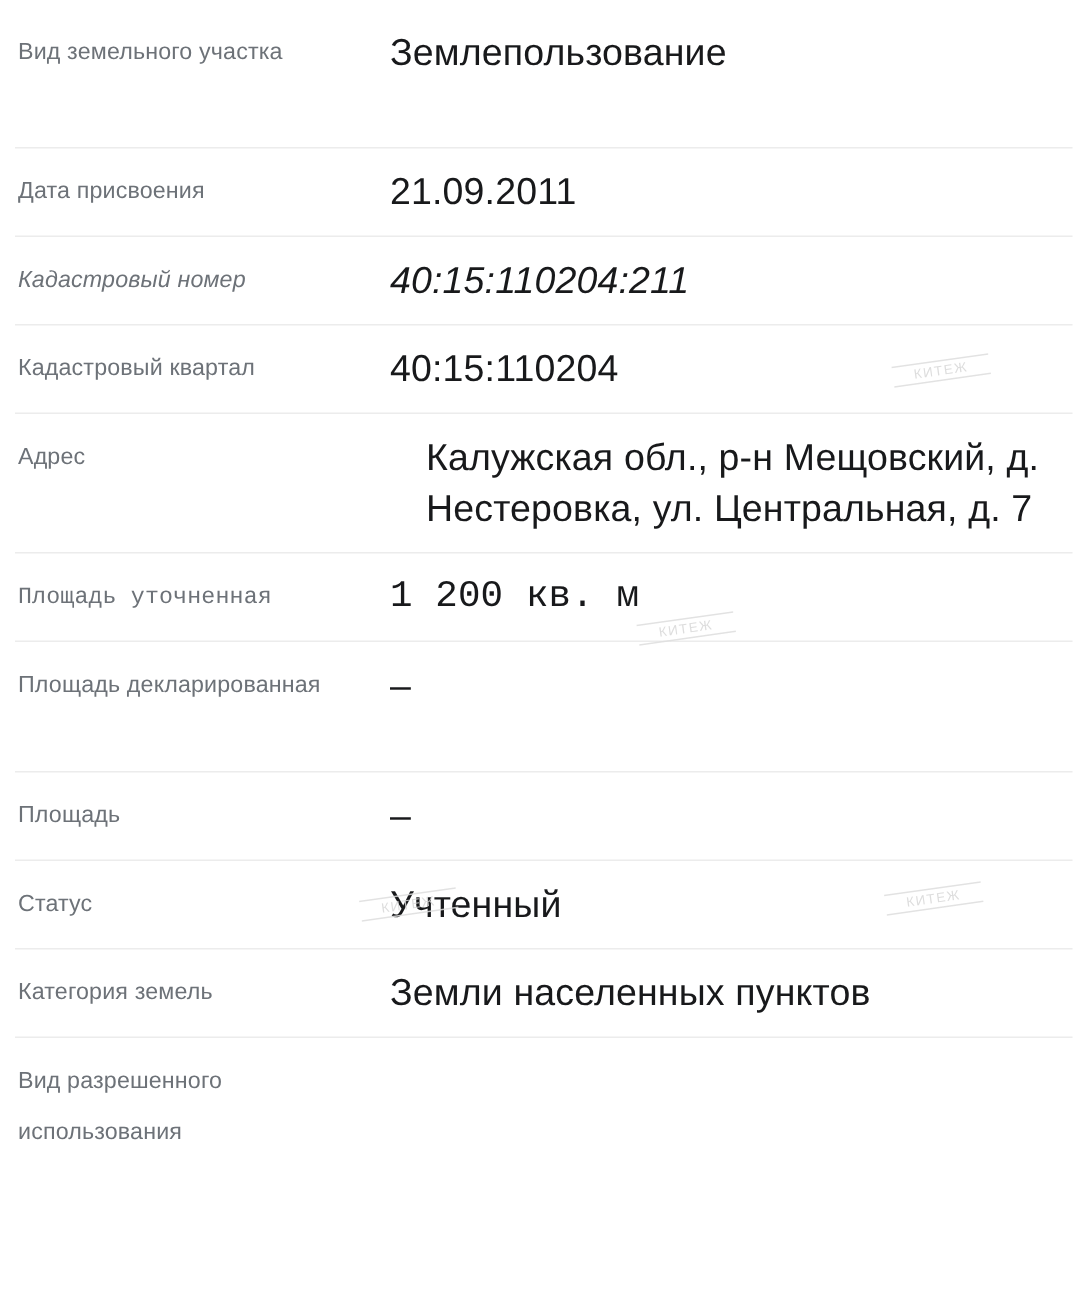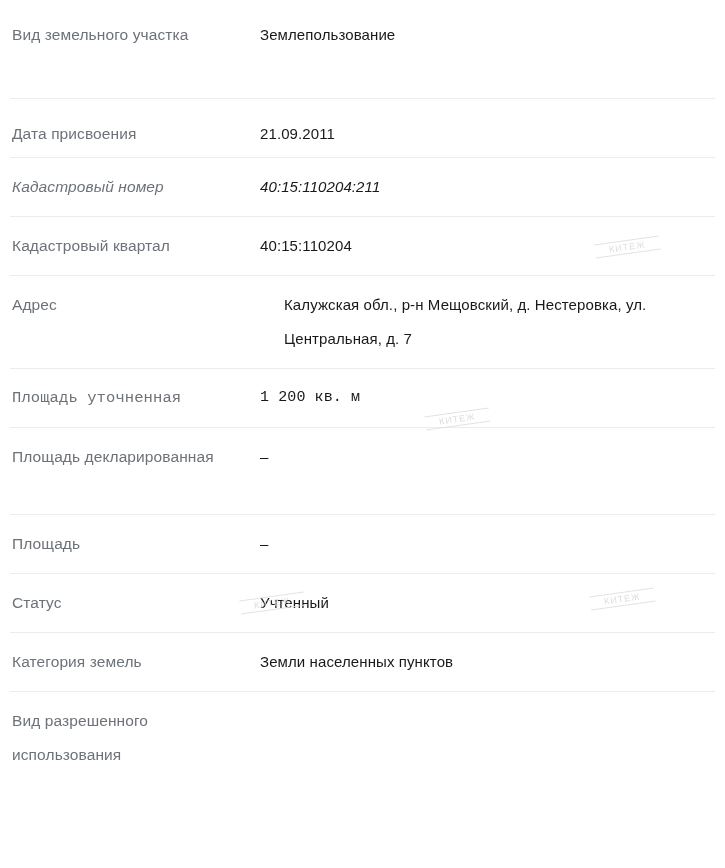--- a/index.html
+++ b/index.html
@@ -34,37 +34,37 @@
     box-sizing: border-box;
     font-size: 15.5px;
     line-height: 34px;
     color: #6d7278;
     letter-spacing: 0.1px;
     padding-left: 2px;
   }
   .value {
     flex: 1;
     box-sizing: border-box;
-    font-size: 15px;
+    font-size: 25px;
     line-height: 34px;
     color: #18191b;
     letter-spacing: 0.1px;
   }
   .value.dash {
     color: #18191b;
   }
   .divider {
     height: 1px;
     background: #ececec;
     width: 100%;
     margin: 0;
   }
   
   .row.r-kind        { padding-top: 6px;  min-height: 86px; }
-  .row.r-date        { padding-top: 12px; min-height: 58px; align-items: center; }
+  .row.r-date        { padding-top: 12px; min-height: 58px; }
   .row.r-cadnum      { padding-top: 12px; min-height: 58px; font-style: italic; }
   .row.r-cadquarter  { padding-top: 12px; min-height: 58px; }
   .row.r-address     { padding-top: 12px; min-height: 92px; gap: 24px; }
   .row.r-area-exact  { padding-top: 12px; min-height: 58px; font-family: Liberation Mono, monospace; }
   .row.r-area-decl   { padding-top: 12px; min-height: 86px; }
   .row.r-area        { padding-top: 12px; min-height: 58px; }
   .row.r-status      { padding-top: 12px; min-height: 58px; }
   .row.r-category    { padding-top: 12px; min-height: 58px; }
   .row.r-permitted   { padding-top: 12px; min-height: 86px; }
 

